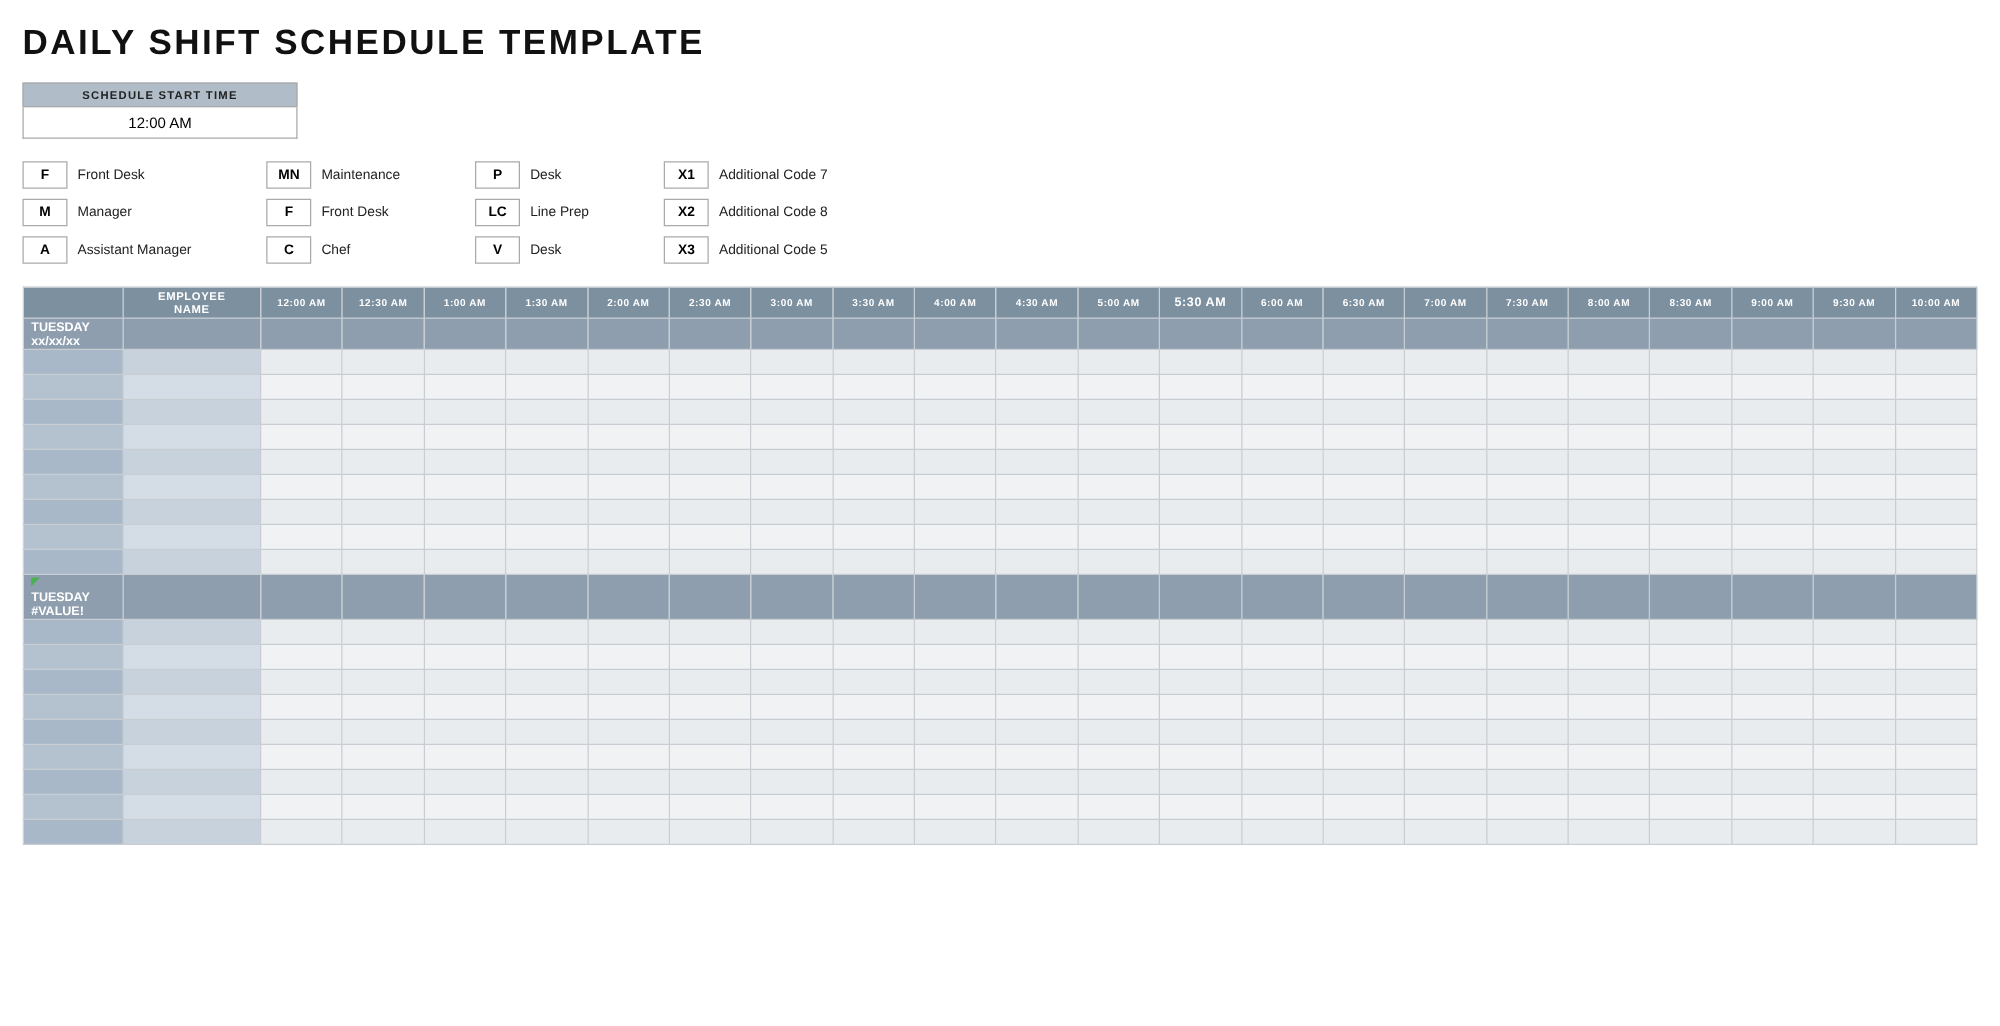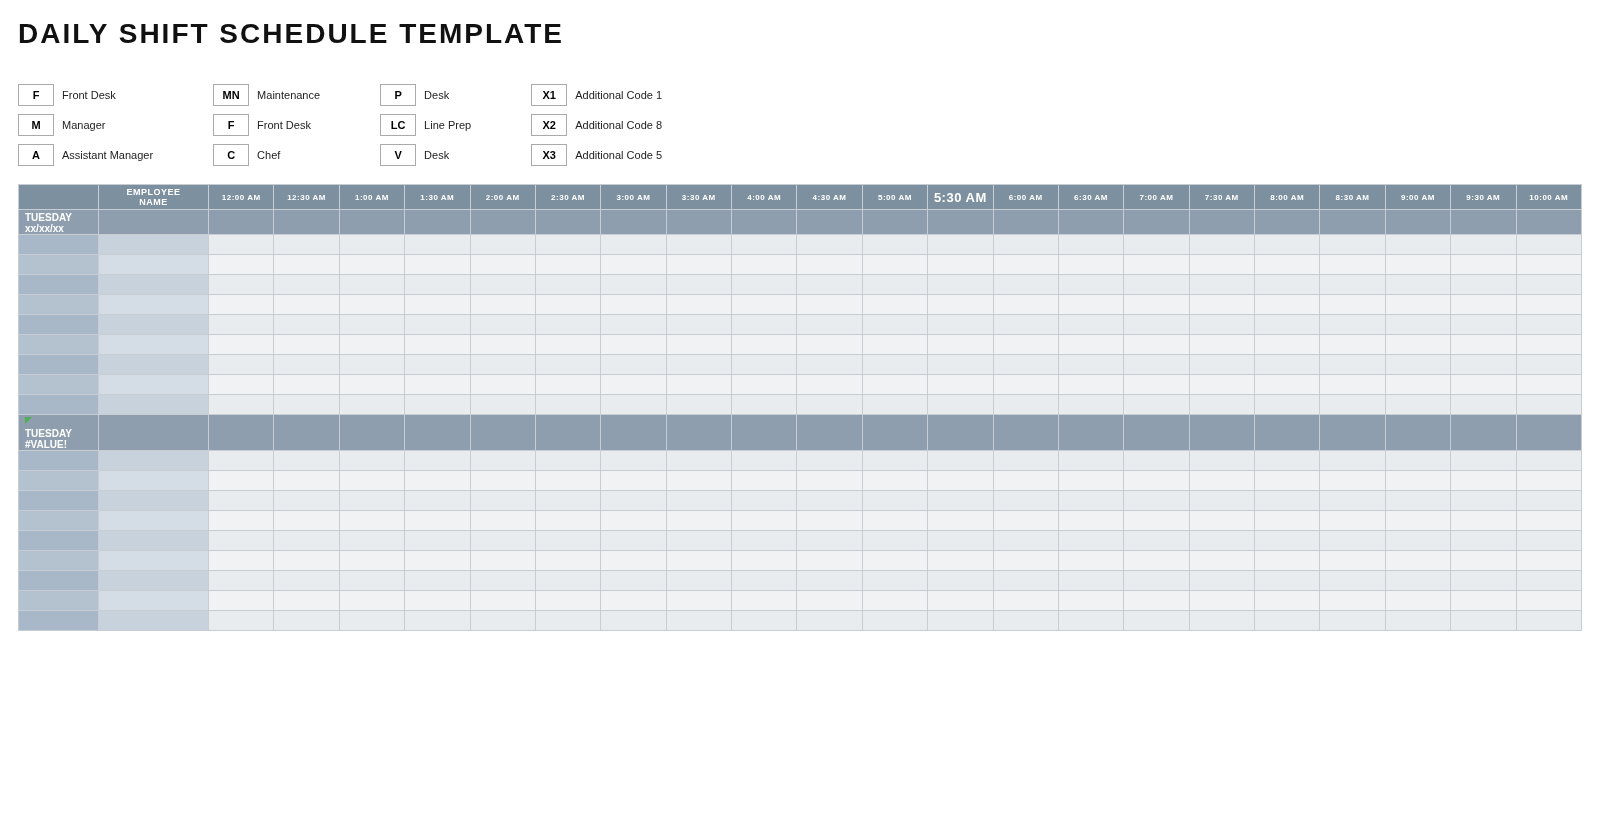--- a/index.html
+++ b/index.html
@@ -143,20 +143,24 @@
     .data-row:nth-child(odd) td.employee-col {
       background: #d4dde6;
     }
   </style>
 </head>
 <body>
 
 <h1>DAILY SHIFT SCHEDULE TEMPLATE</h1>
 
 <div class="top-controls">
+  <div class="control-group">
+    <div class="control-label">SCHEDULE START TIME</div>
+    <div class="control-value">12:00 AM</div>
+  </div>
 </div>
 
 <div class="legend-section">
   <div class="legend-col">
     <div class="legend-item">
       <div class="legend-code">F</div>
       <span class="legend-name">Front Desk</span>
     </div>
     <div class="legend-item">
       <div class="legend-code">M</div>
@@ -191,21 +195,21 @@
       <span class="legend-name">Line Prep</span>
     </div>
     <div class="legend-item">
       <div class="legend-code">V</div>
       <span class="legend-name">Desk</span>
     </div>
   </div>
   <div class="legend-col">
     <div class="legend-item">
       <div class="legend-code">X1</div>
-      <span class="legend-name">Additional Code 1</span>
+      <span class="legend-name">Additional Code 7</span>
     </div>
     <div class="legend-item">
       <div class="legend-code">X2</div>
       <span class="legend-name">Additional Code 8</span>
     </div>
     <div class="legend-item">
       <div class="legend-code">X3</div>
       <span class="legend-name">Additional Code 5</span>
     </div>
   </div>
@@ -222,21 +226,21 @@
           <th style="min-width: 62px; font-size: 8px;">12:30 AM</th>
           <th style="min-width: 62px; font-size: 8px;">1:00 AM</th>
           <th style="min-width: 62px; font-size: 8px;">1:30 AM</th>
           <th style="min-width: 62px; font-size: 8px;">2:00 AM</th>
           <th style="min-width: 62px; font-size: 8px;">2:30 AM</th>
           <th style="min-width: 62px; font-size: 8px;">3:00 AM</th>
           <th style="min-width: 62px; font-size: 8px;">3:30 AM</th>
           <th style="min-width: 62px; font-size: 8px;">4:00 AM</th>
           <th style="min-width: 62px; font-size: 8px;">4:30 AM</th>
           <th style="min-width: 62px; font-size: 8px;">5:00 AM</th>
-          <th style="min-width: 62px; font-size: 13px; text-align: center;">5:30 AM</th>
+          <th style="min-width: 62px; font-size: 10px; text-align: center;">5:30 AM</th>
           <th style="min-width: 62px; font-size: 8px;">6:00 AM</th>
           <th style="min-width: 62px; font-size: 8px;">6:30 AM</th>
           <th style="min-width: 62px; font-size: 8px;">7:00 AM</th>
           <th style="min-width: 62px; font-size: 8px;">7:30 AM</th>
           <th style="min-width: 62px; font-size: 8px;">8:00 AM</th>
           <th style="min-width: 62px; font-size: 8px;">8:30 AM</th>
           <th style="min-width: 62px; font-size: 8px;">9:00 AM</th>
           <th style="min-width: 62px; font-size: 8px;">9:30 AM</th>
           <th style="min-width: 62px; font-size: 8px;">10:00 AM</th>
         </tr>

